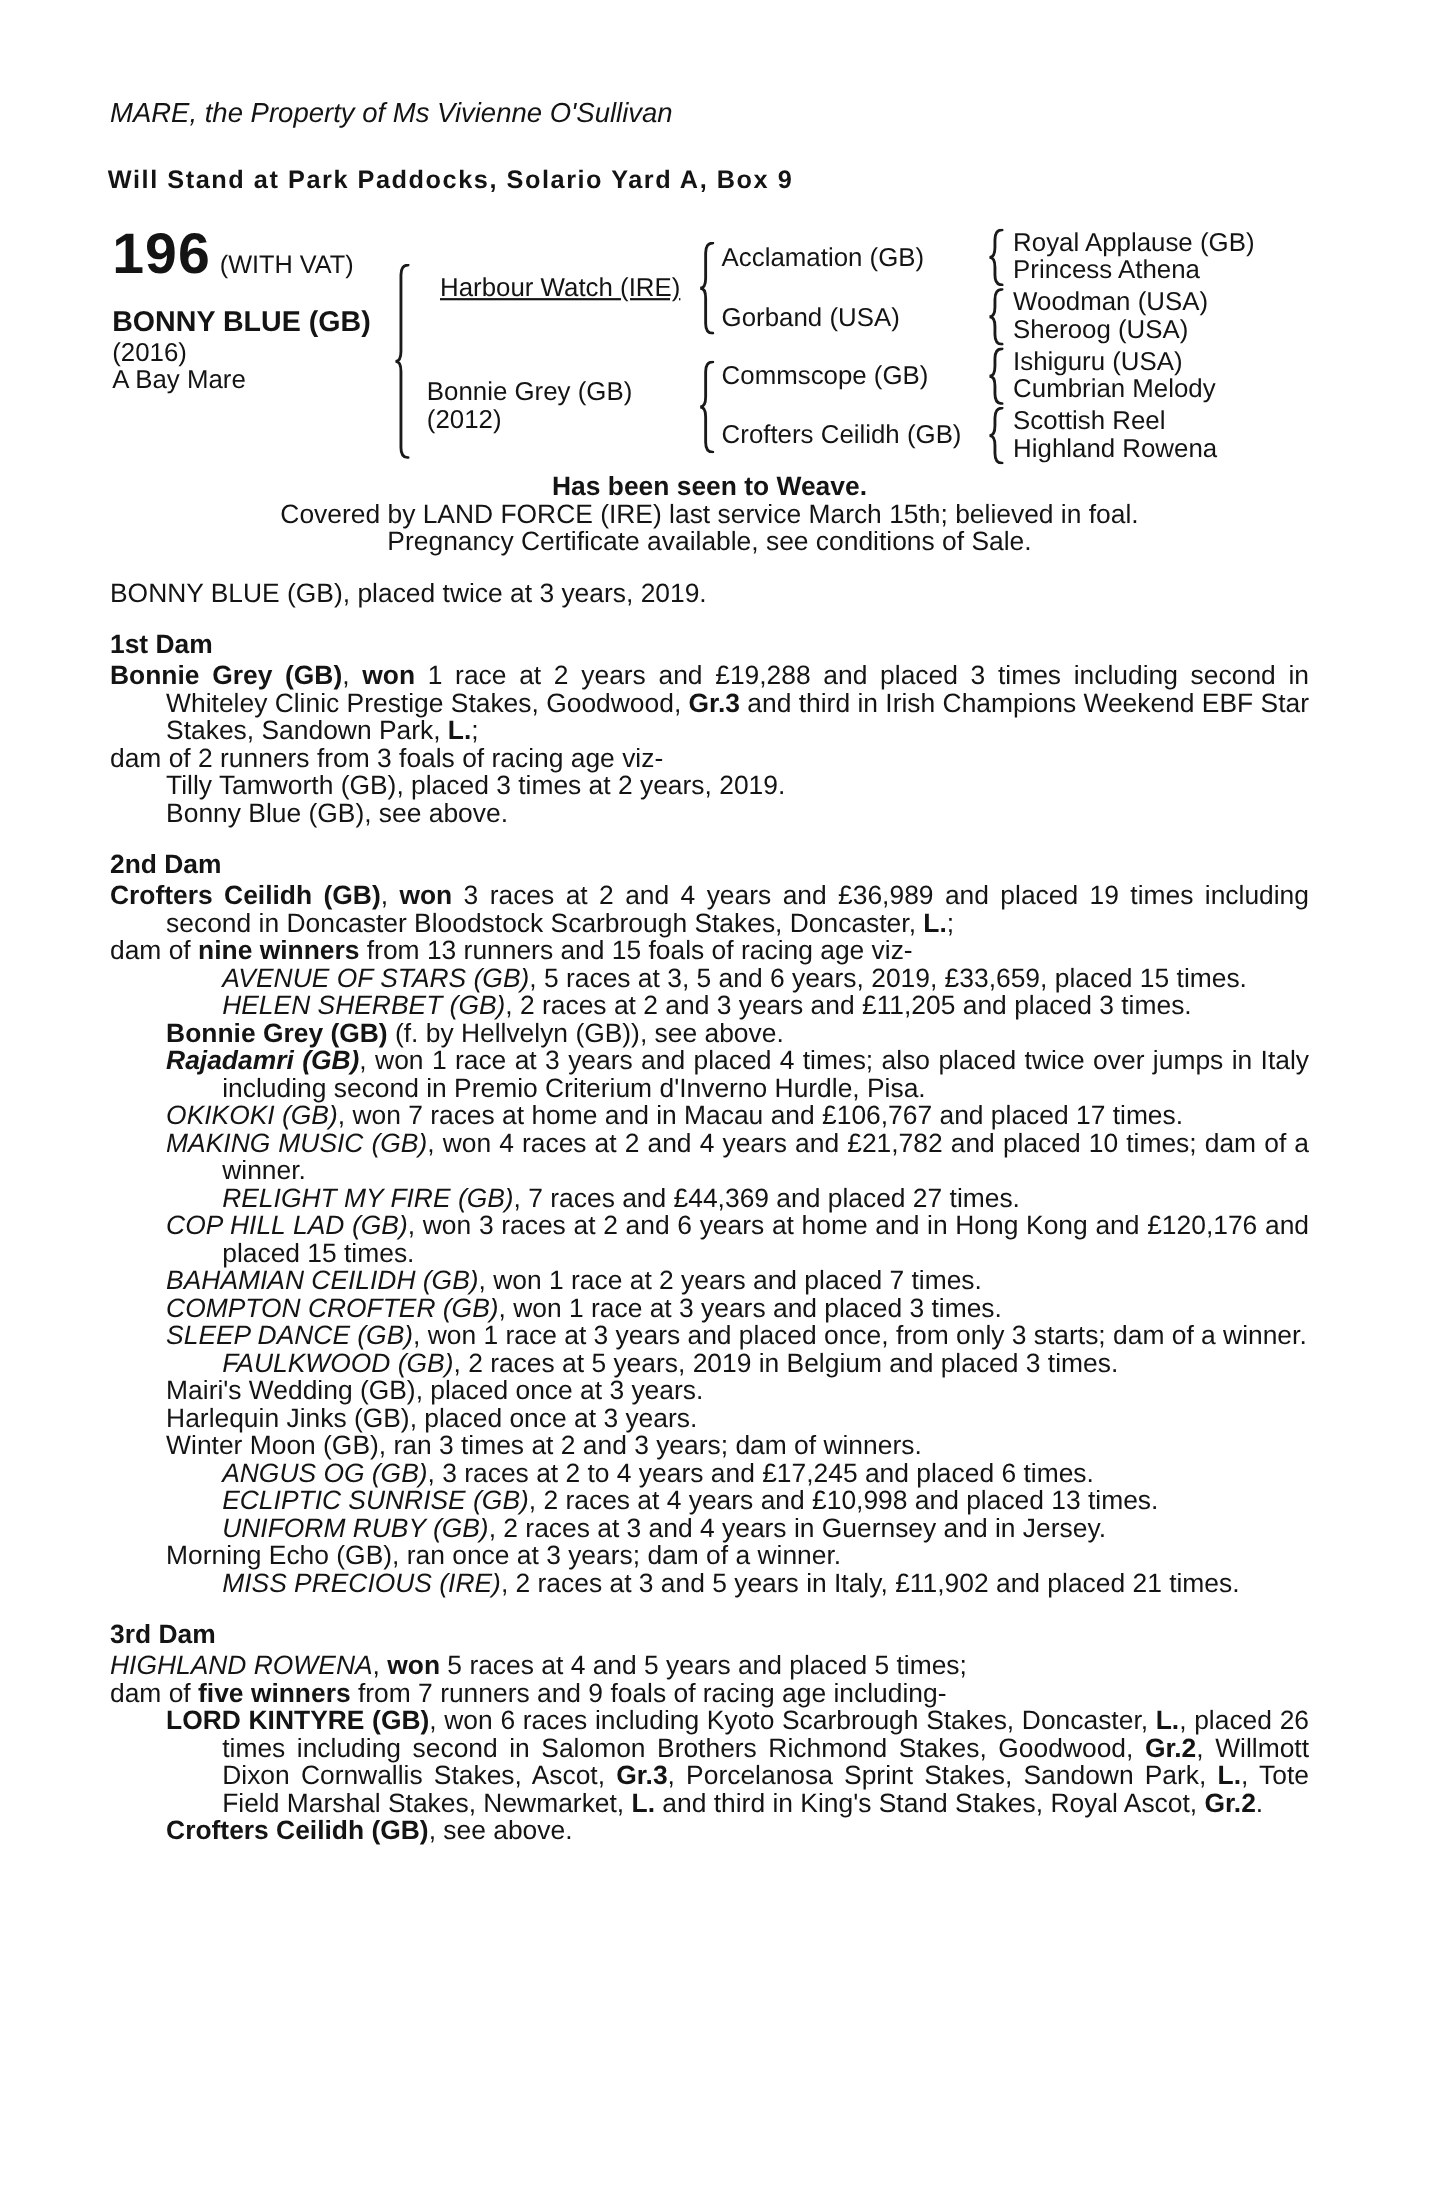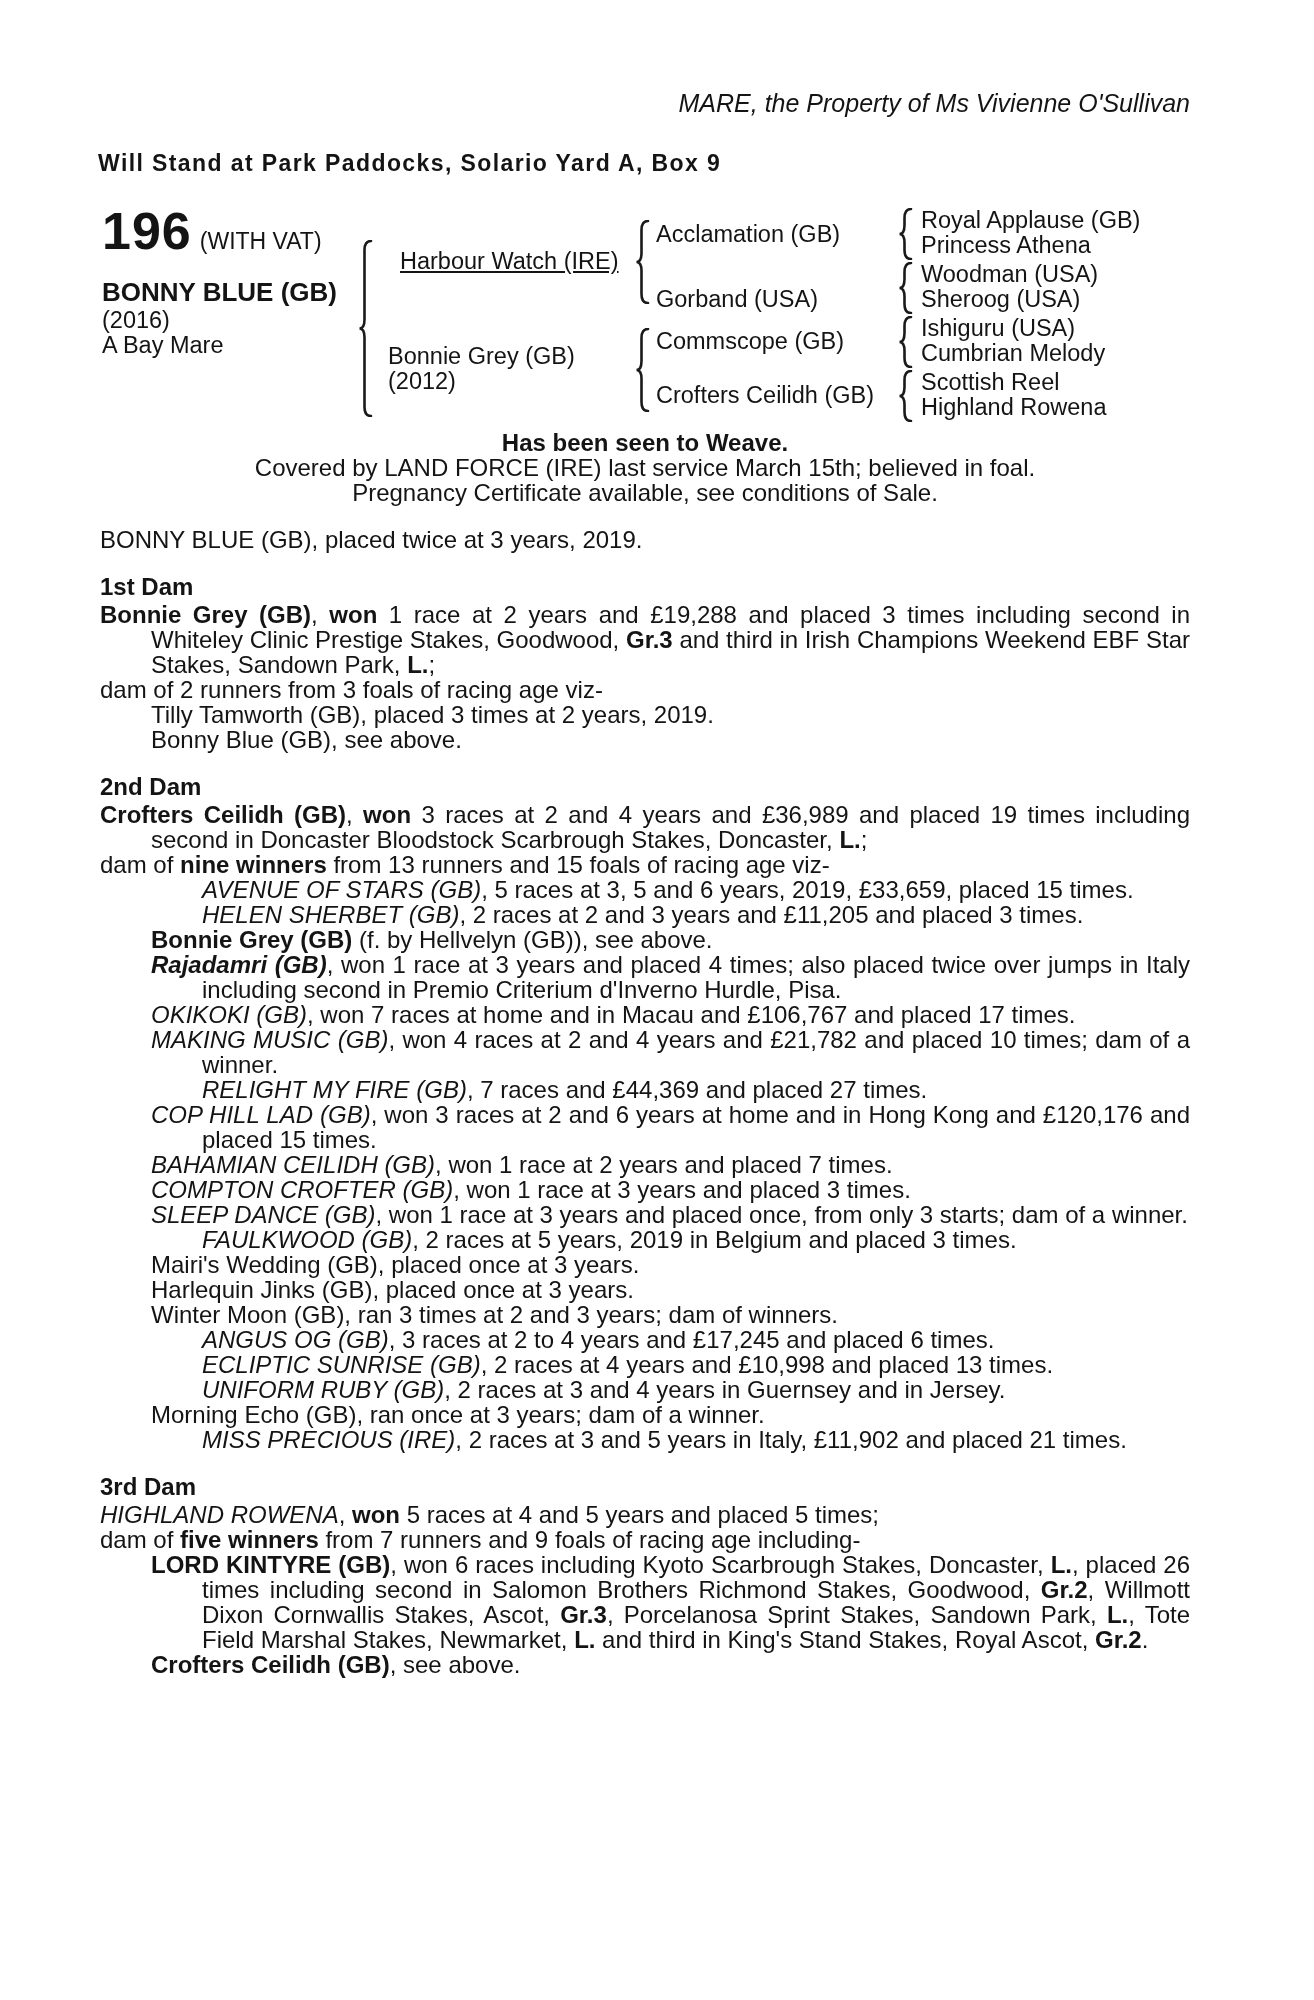--- a/index.html
+++ b/index.html
@@ -1,19 +1,19 @@
 <!DOCTYPE html>
 <html><head>
 <meta charset="utf-8">
 <style>
   html,body{margin:0;padding:0;background:#ffffff;}
   body{width:1314px;height:2000px;font-family:"Liberation Sans","DejaVu Sans",sans-serif;color:#141414;}
   .page{position:relative;width:1314px;height:2000px;overflow:hidden;background:#ffffff;}
 
-  .title{position:absolute;top:88px;left:100px;width:1090px;text-align:right;
+  .title{position:absolute;top:88px;left:100px;width:1090px;text-align:left;
          font-style:italic;font-size:25px;line-height:30px;}
   .stand{position:absolute;top:150px;left:98px;font-weight:bold;font-size:23px;letter-spacing:1.4px;}
 
   
   .pedigree{position:absolute;top:205px;left:100px;width:1090px;height:222px;font-size:23.5px;}
   .abs{position:absolute;white-space:nowrap;line-height:25px;}
   .lotline{position:absolute;top:4px;left:2px;white-space:nowrap;}
   .lotnum{font-size:52px;font-weight:bold;letter-spacing:1px;line-height:44px;}
   .vat{font-size:23px;margin-left:8px;}
   .lotname{font-weight:bold;font-size:26px;}
@@ -72,21 +72,21 @@
         </svg></div>
     <div class="brace" style="top:165px;left:798px;"><svg width="15" height="52" viewBox="0 0 15 52">
     <path d="M13 1 Q6.5 1 6.5 10 L6.5 17 Q6.5 26 1.5 26 Q6.5 26 6.5 35 L6.5 42 Q6.5 51 13 51" fill="none" stroke="#1a1a1a" stroke-width="2.6" stroke-linecap="round"></path>
         </svg></div>
 
     <div class="abs" style="top:44px;left:300px;text-decoration:underline;">Harbour Watch (IRE)</div>
     <div class="abs" style="top:139px;left:288px;">Bonnie Grey (GB)</div>
     <div class="abs" style="top:164px;left:288px;">(2012)</div>
 
     <div class="abs" style="top:17px;left:556px;">Acclamation (GB)</div>
-    <div class="abs" style="top:82px;left:556px;">Gorband (USA)</div>
+    <div class="abs" style="top:71px;left:556px;">Gorband (USA)</div>
     <div class="abs" style="top:124px;left:556px;">Commscope (GB)</div>
     <div class="abs" style="top:178px;left:556px;">Crofters Ceilidh (GB)</div>
 
     <div class="abs" style="top:3px;left:821px;">Royal Applause (GB)</div>
     <div class="abs" style="top:28px;left:821px;">Princess Athena</div>
     <div class="abs" style="top:57px;left:821px;">Woodman (USA)</div>
     <div class="abs" style="top:82px;left:821px;">Sheroog (USA)</div>
     <div class="abs" style="top:111px;left:821px;">Ishiguru (USA)</div>
     <div class="abs" style="top:136px;left:821px;">Cumbrian Melody</div>
     <div class="abs" style="top:165px;left:821px;">Scottish Reel</div>

